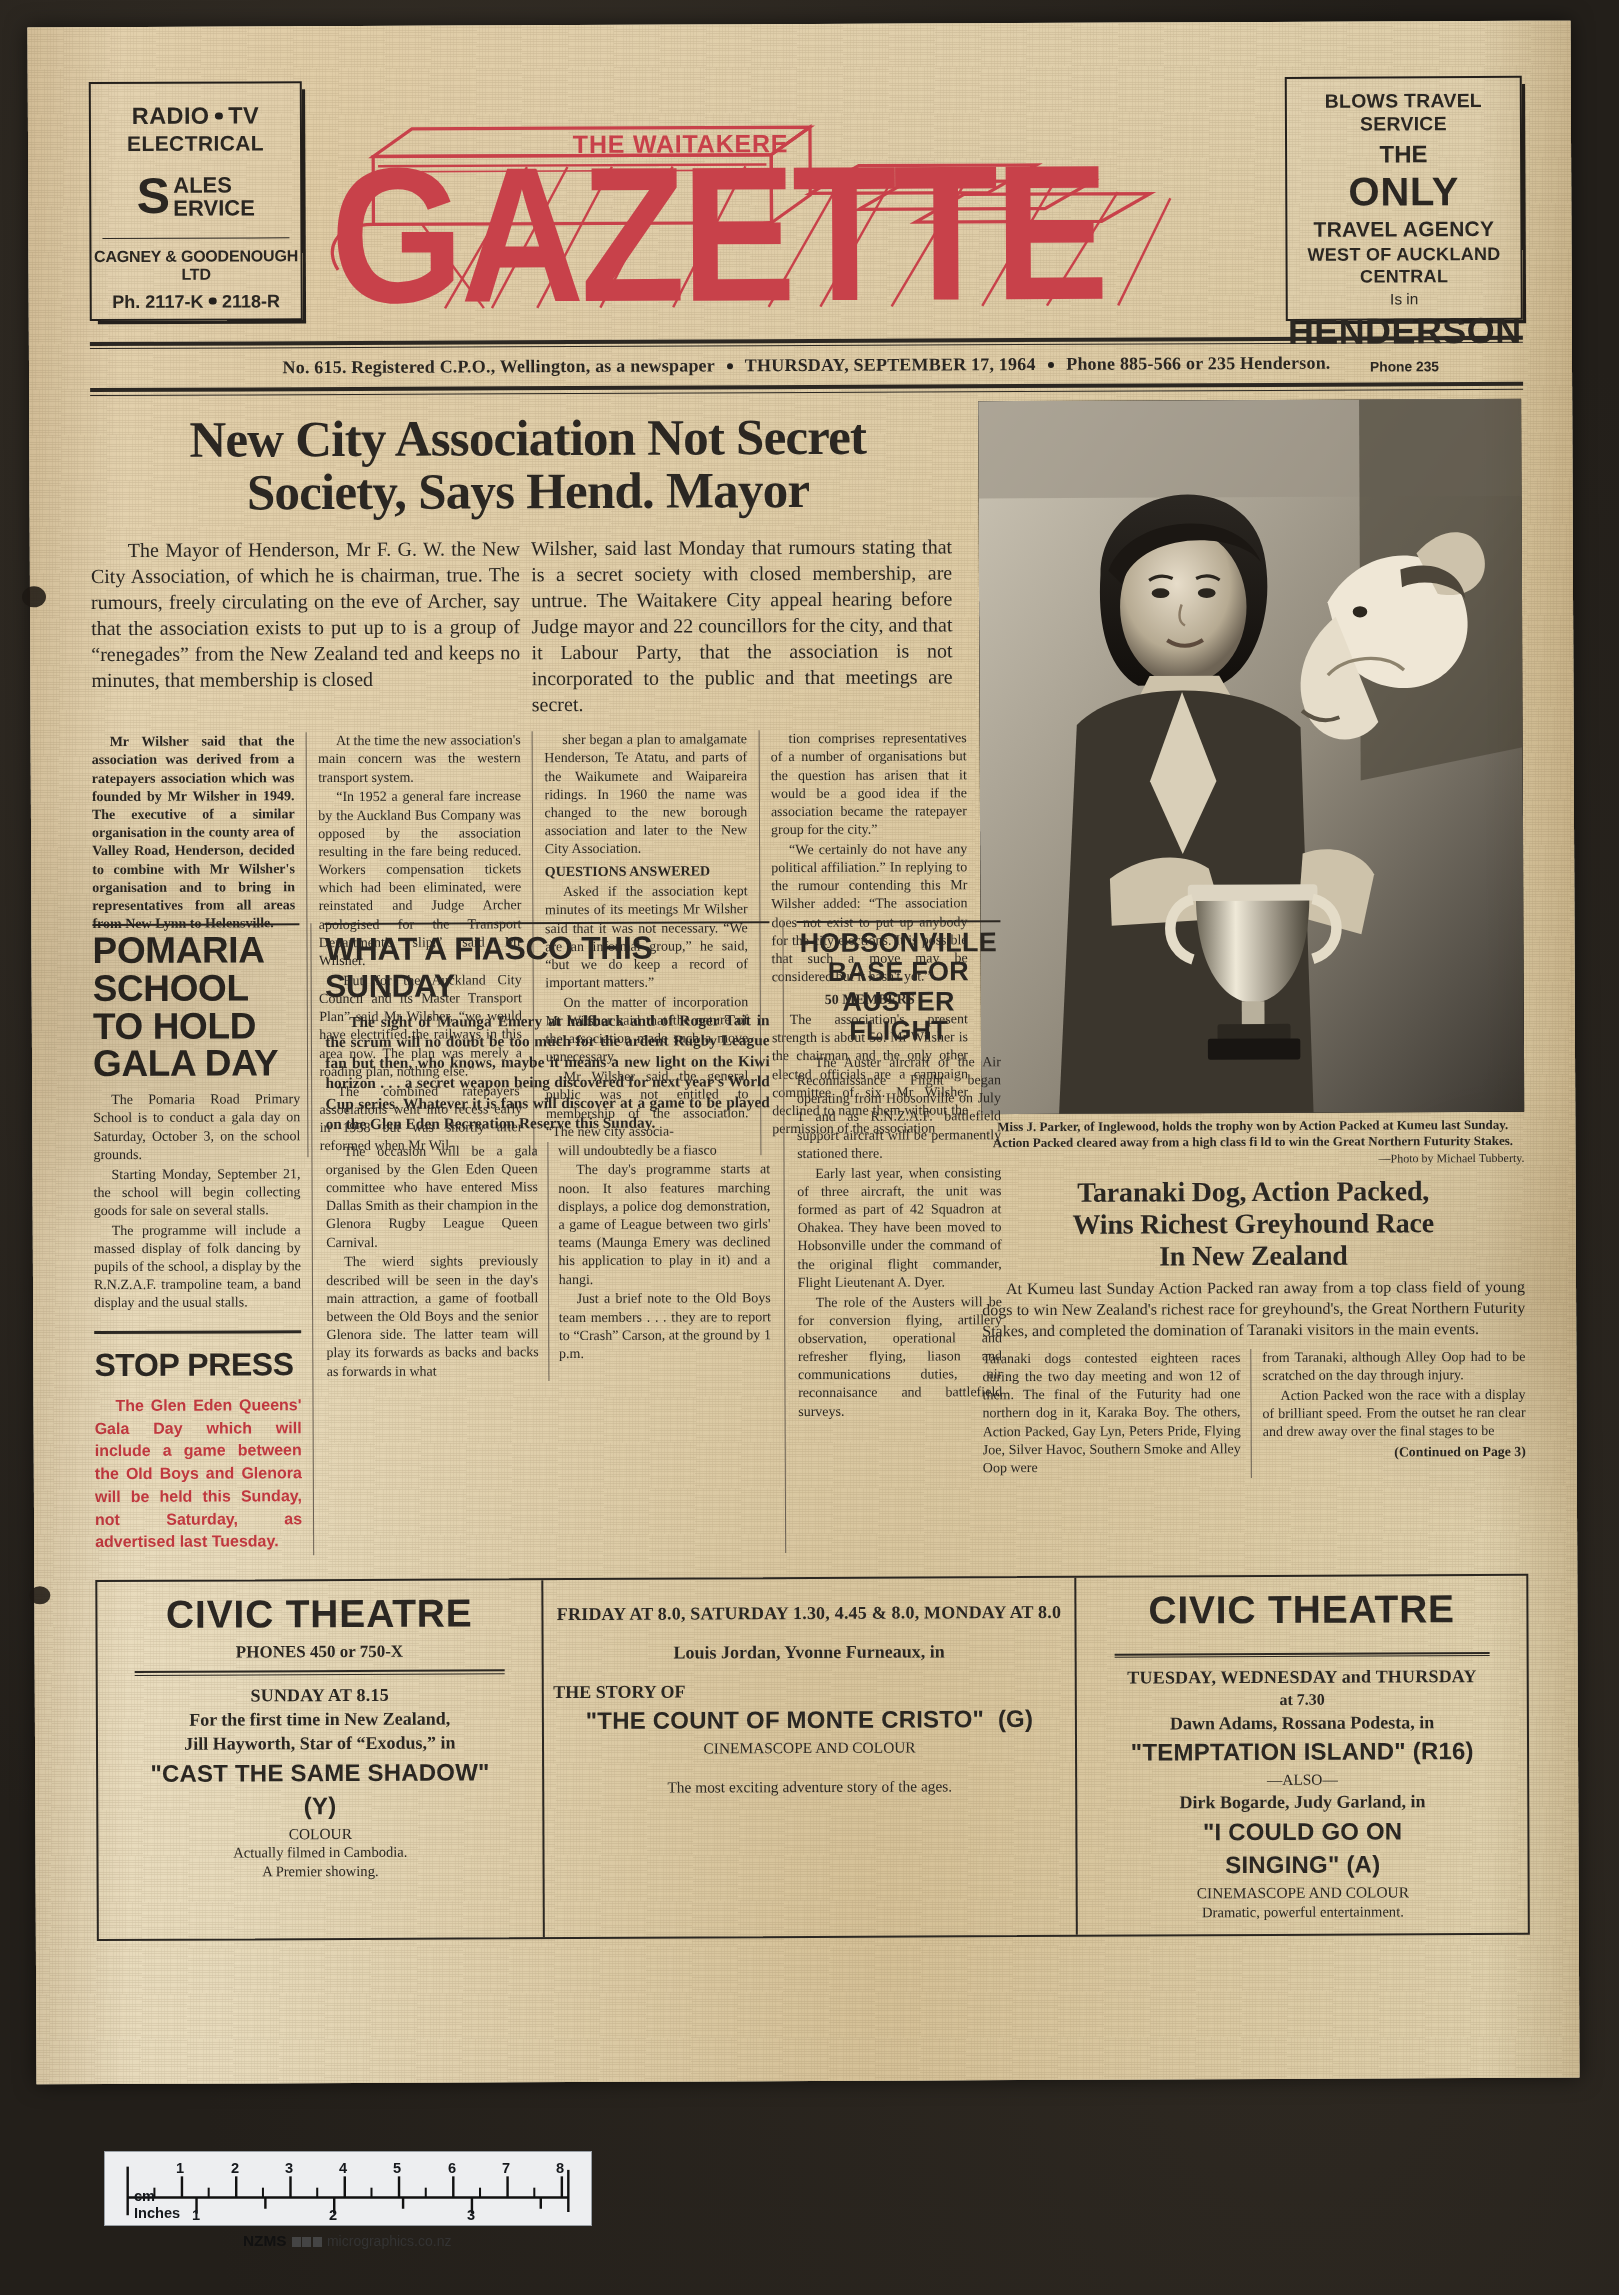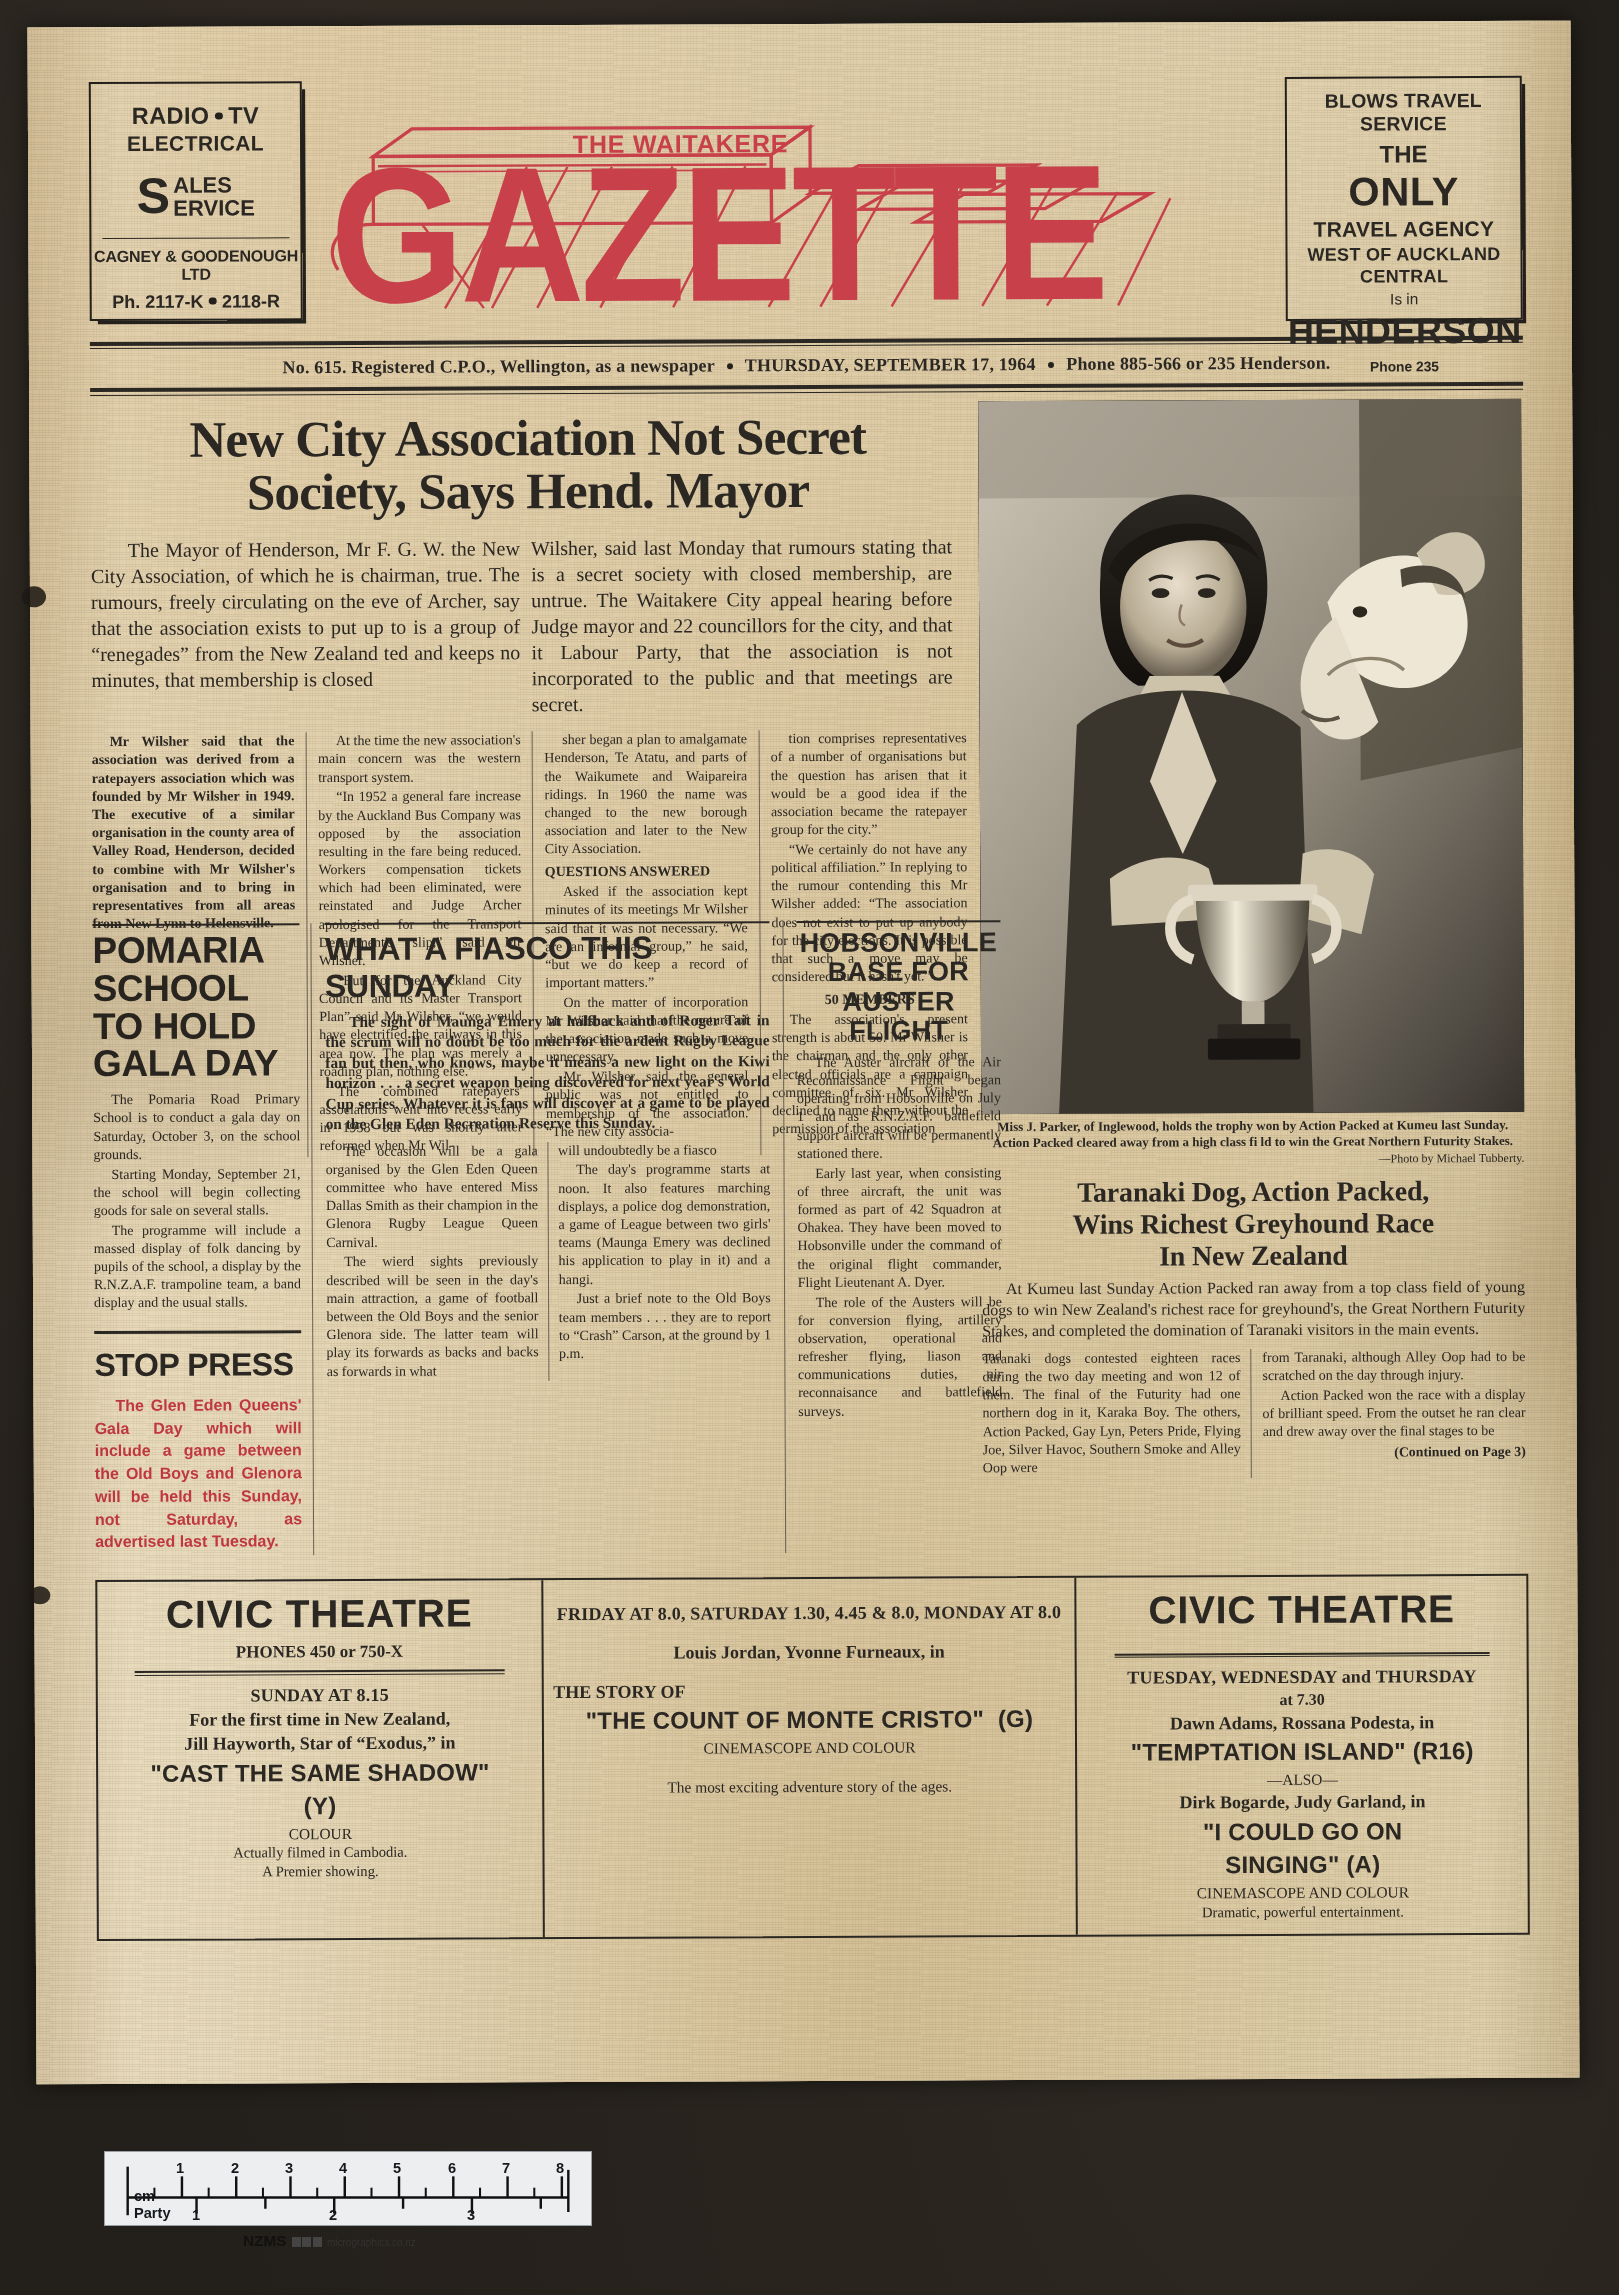--- a/index.html
+++ b/index.html
@@ -128,21 +128,21 @@
   .t-tiny{font-size:15.4px;margin-top:4.9px;}
   .t-tiny2{font-size:14.6px;margin-top:1.6px;}
   .t-head{font-size:18px;font-weight:bold;letter-spacing:0.2px;}
 
   
   #scalebar{position:absolute;left:104px;top:2151px;width:486px;height:73px;background:#edeef0;
      border:0.8px solid #9aa0a6;}
   .sb-label{font-family:"Liberation Sans",sans-serif;font-weight:bold;font-size:14.6px;color:#15181c;}
   .nzms{position:absolute;left:243px;top:2232px;font-family:"Liberation Sans",sans-serif;
      font-weight:bold;font-size:15.4px;color:#111;}
-  .nzms small{font-weight:normal;font-size:10px;color:#333;}
+  .nzms small{font-weight:normal;font-size:14px;color:#333;}
   .sq{display:inline-block;width:9px;height:9.7px;background:#444;margin:0 0.8px;vertical-align:middle;}
 
   
   .blob{position:absolute;border-radius:50%;background:#1c1813;opacity:.85;}
 </style>
 </head>
 <body>
 
 <div id="scanbg"></div>
 
@@ -506,21 +506,21 @@
     <g stroke="#111" stroke-width="3">
       <line x1="113" y1="56" x2="113" y2="76"></line>
         <line x1="198" y1="56" x2="198" y2="70"></line>
       <line x1="283" y1="56" x2="283" y2="76"></line>
         <line x1="368" y1="56" x2="368" y2="70"></line>
       <line x1="453" y1="56" x2="453" y2="76"></line>
         <line x1="538" y1="56" x2="538" y2="70"></line>
     </g>
   </svg>
   <div class="sb-label" style="position:absolute;left:29px;top:36px;">cm</div>
-  <div class="sb-label" style="position:absolute;left:29px;top:53px;">Party</div>
+  <div class="sb-label" style="position:absolute;left:29px;top:53px;">Inches</div>
   <div class="sb-label" style="position:absolute;left:71px;top:8px;">1</div>
   <div class="sb-label" style="position:absolute;left:126px;top:8px;">2</div>
   <div class="sb-label" style="position:absolute;left:180px;top:8px;">3</div>
   <div class="sb-label" style="position:absolute;left:234px;top:8px;">4</div>
   <div class="sb-label" style="position:absolute;left:288px;top:8px;">5</div>
   <div class="sb-label" style="position:absolute;left:343px;top:8px;">6</div>
   <div class="sb-label" style="position:absolute;left:397px;top:8px;">7</div>
   <div class="sb-label" style="position:absolute;left:451px;top:8px;">8</div>
   <div class="sb-label" style="position:absolute;left:87px;top:55px;">1</div>
   <div class="sb-label" style="position:absolute;left:224px;top:55px;">2</div>

